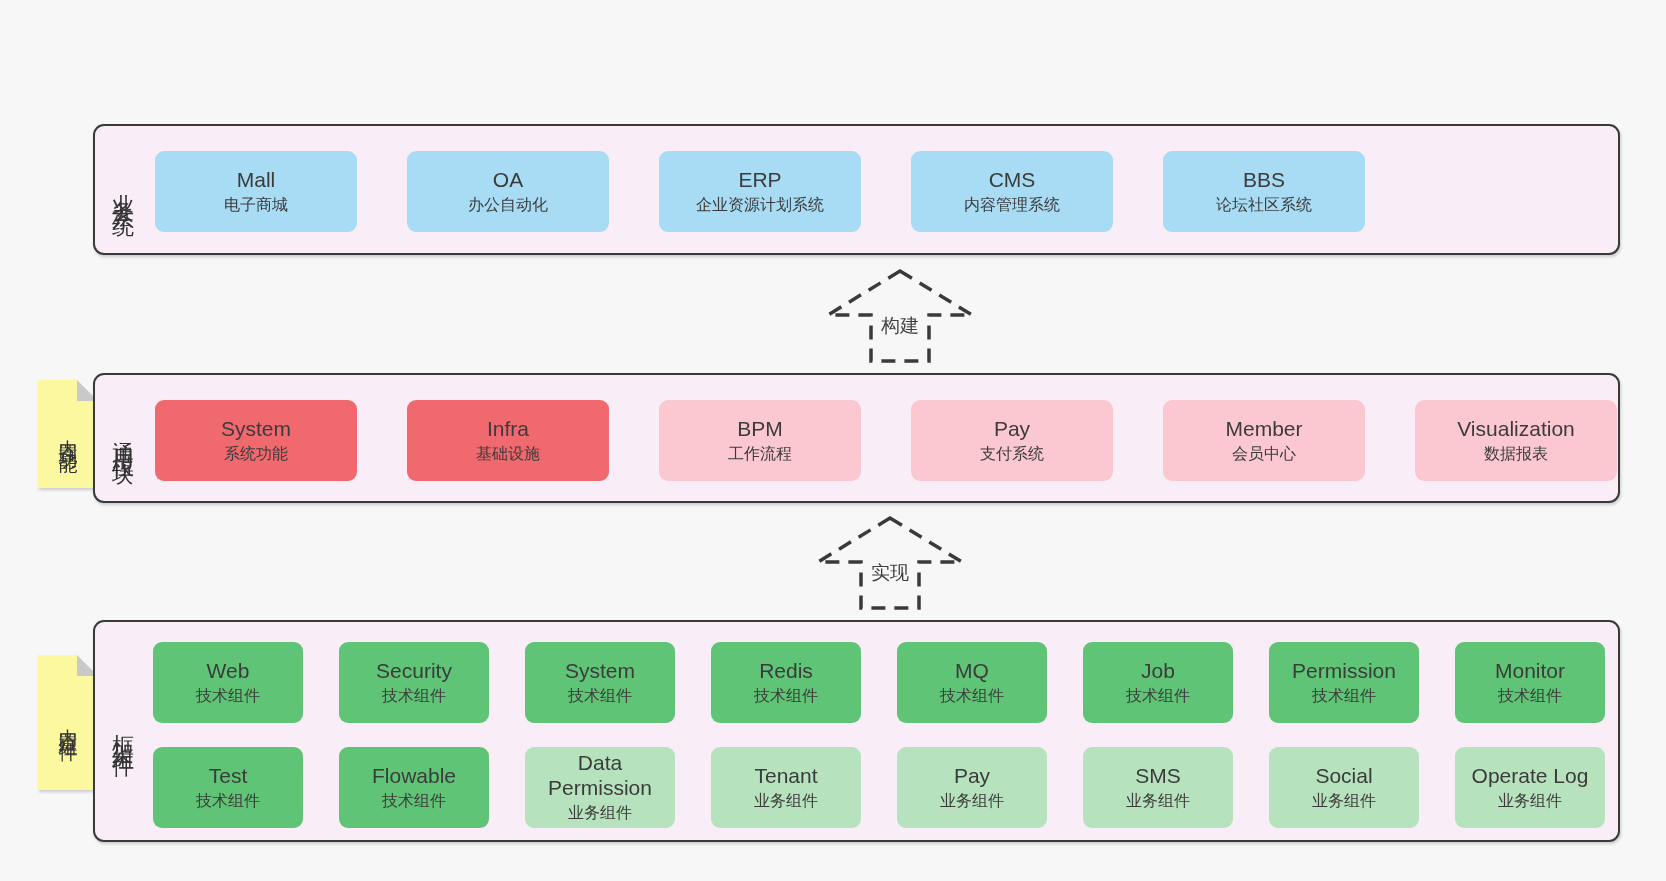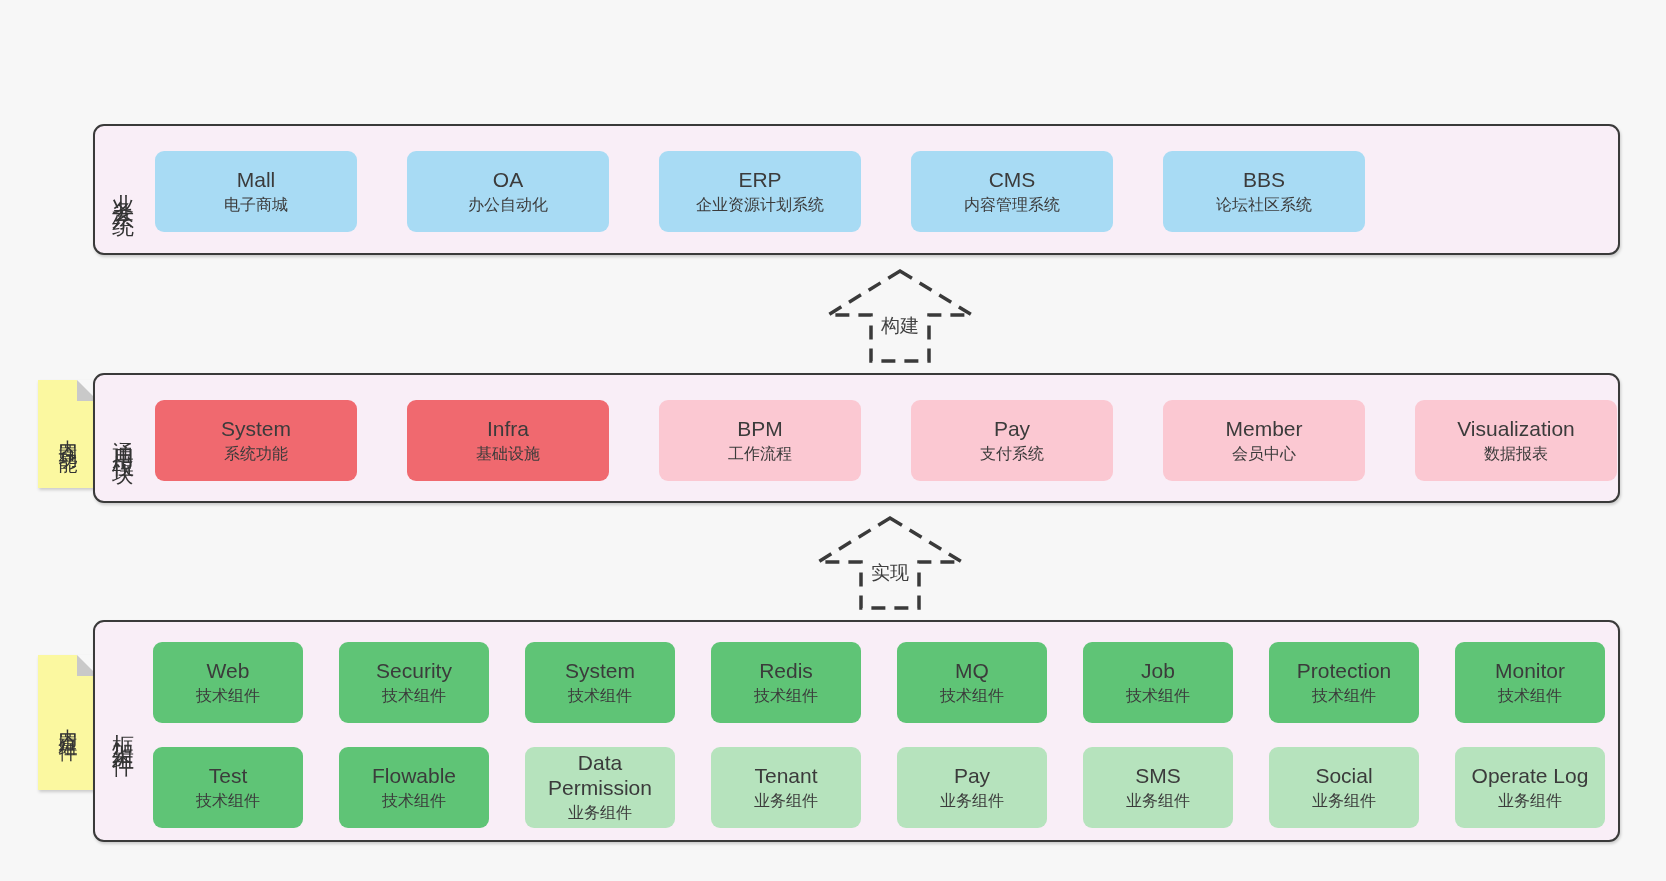--- a/index.html
+++ b/index.html
@@ -178,21 +178,21 @@
     </div>
     <div class="box green-dark">
       <div class="en">MQ</div>
       <div class="zh">技术组件</div>
     </div>
     <div class="box green-dark">
       <div class="en">Job</div>
       <div class="zh">技术组件</div>
     </div>
     <div class="box green-dark">
-      <div class="en">Protection</div>
+      <div class="en">Permission</div>
       <div class="zh">技术组件</div>
     </div>
     <div class="box green-dark">
       <div class="en">Monitor</div>
       <div class="zh">技术组件</div>
     </div>
   </div>
   <div class="row row-8 row-bottom">
     <div class="box green-dark">
       <div class="en">Test</div>

